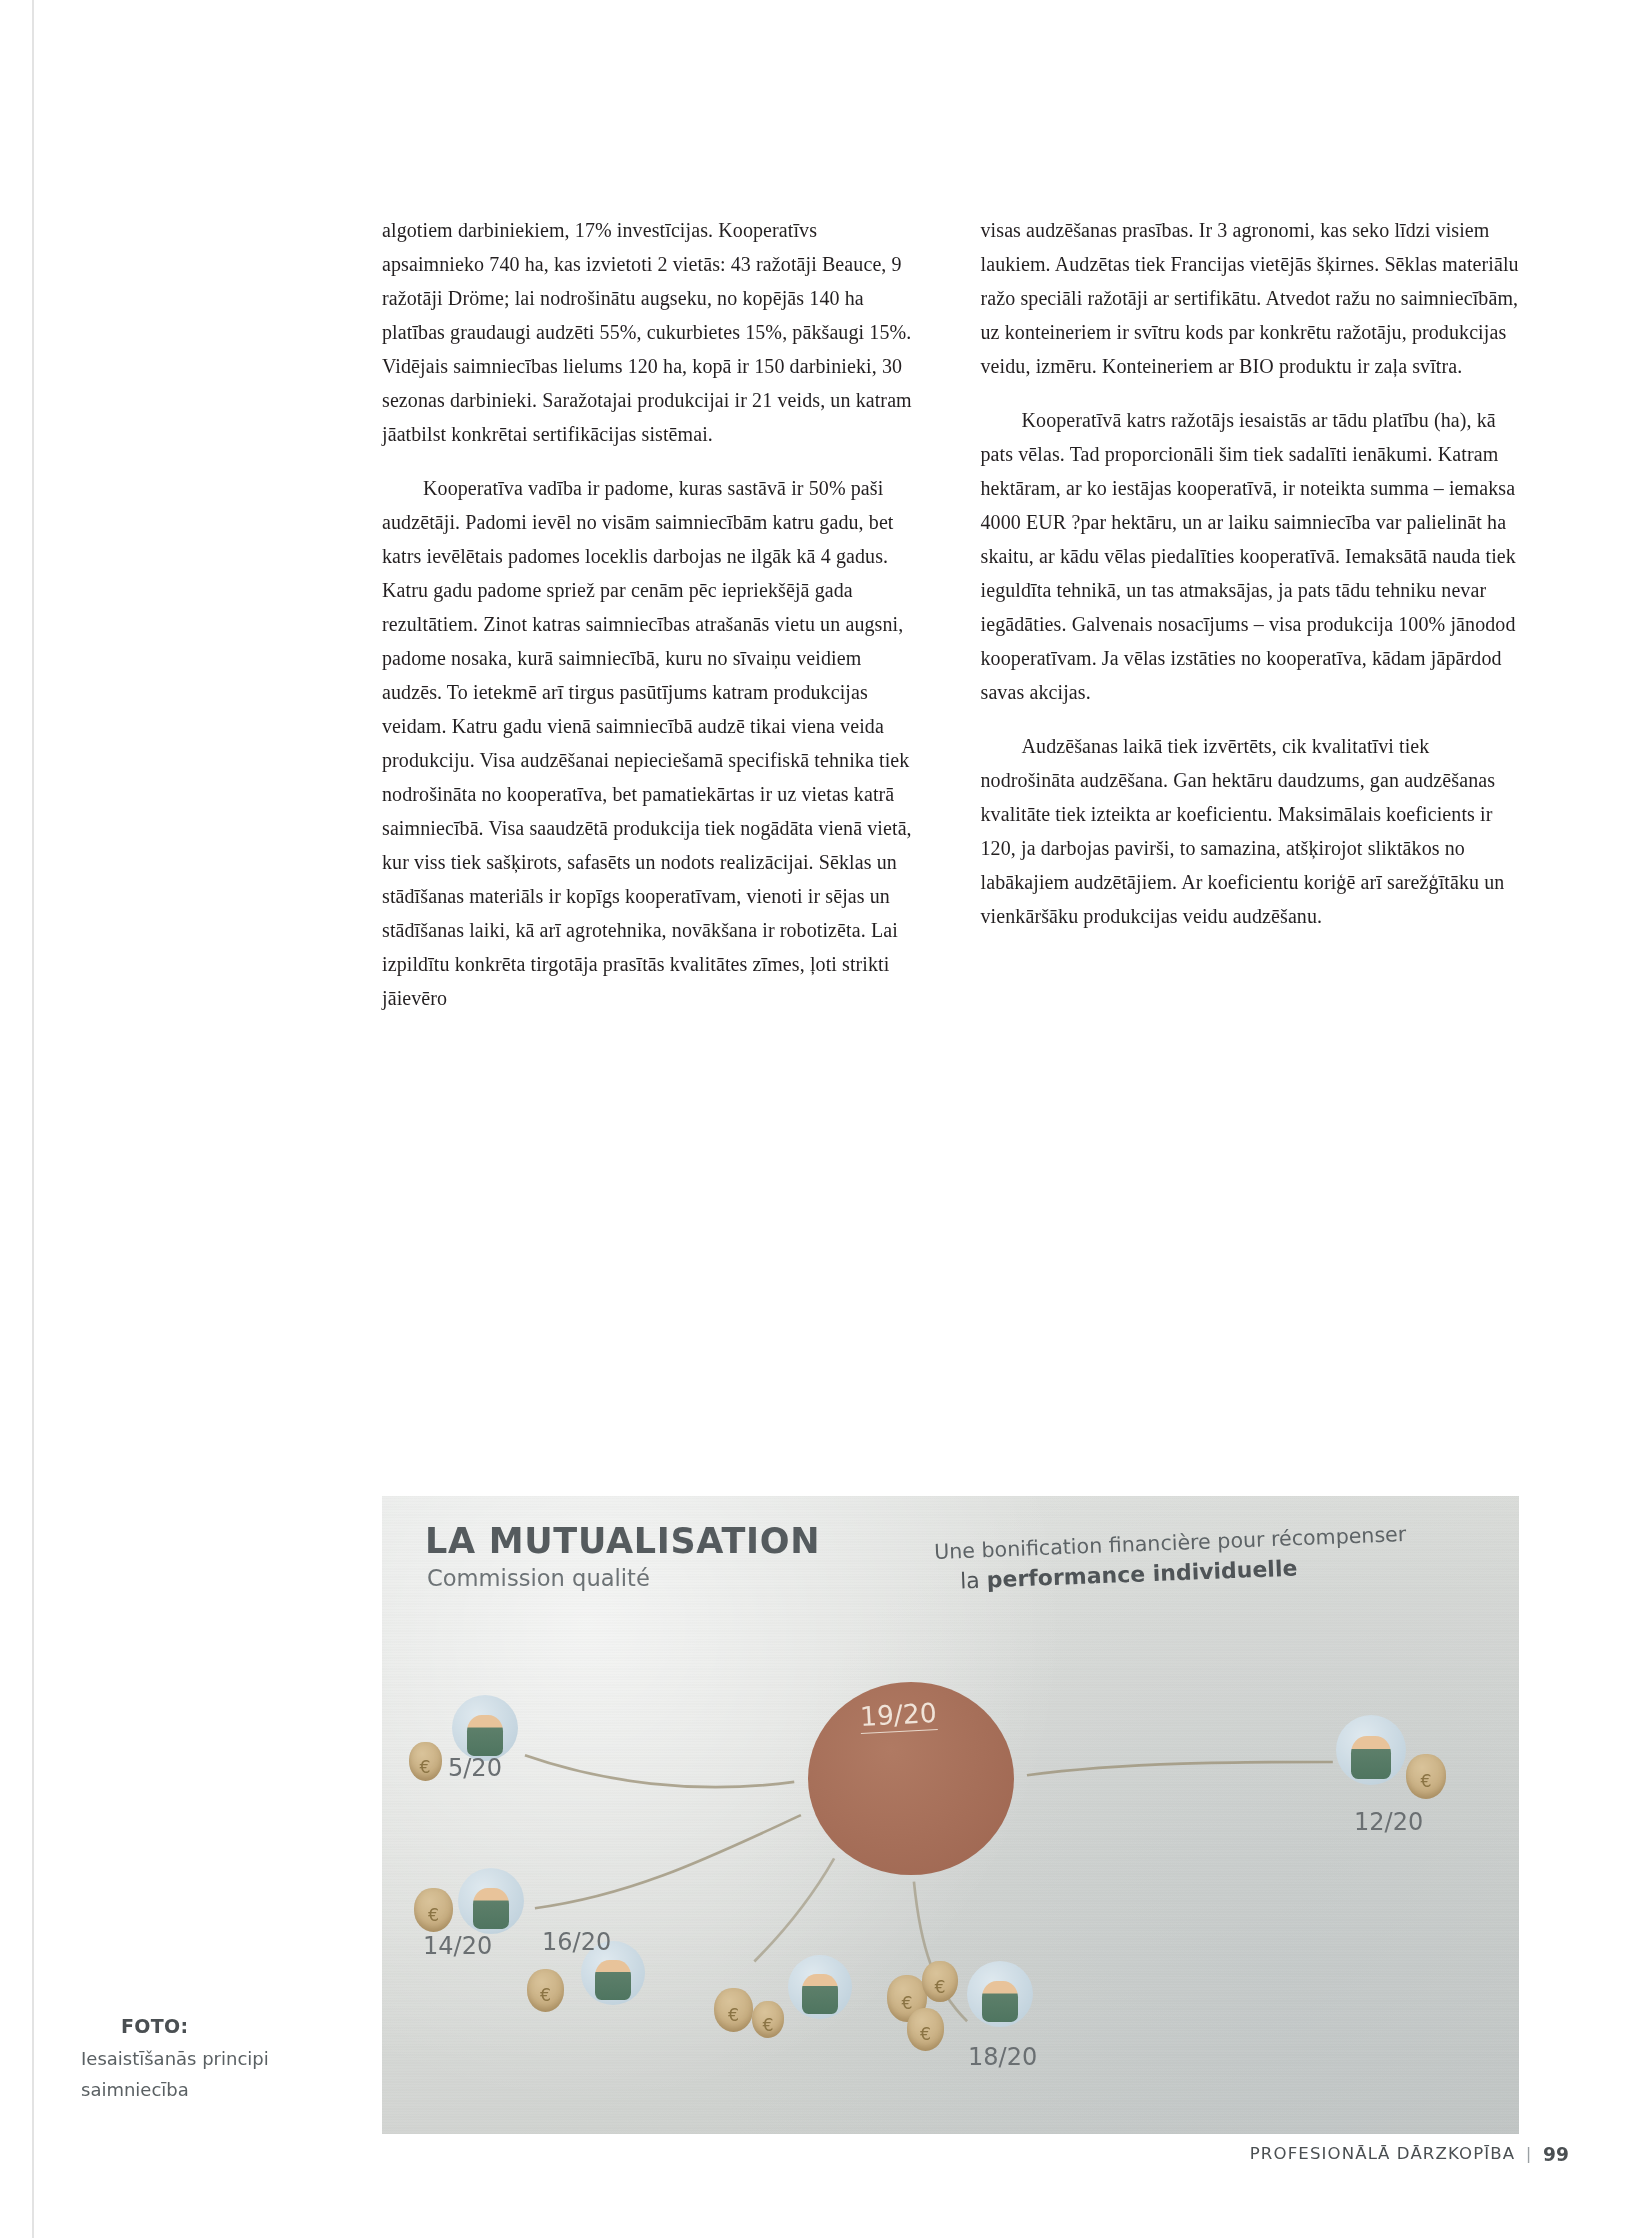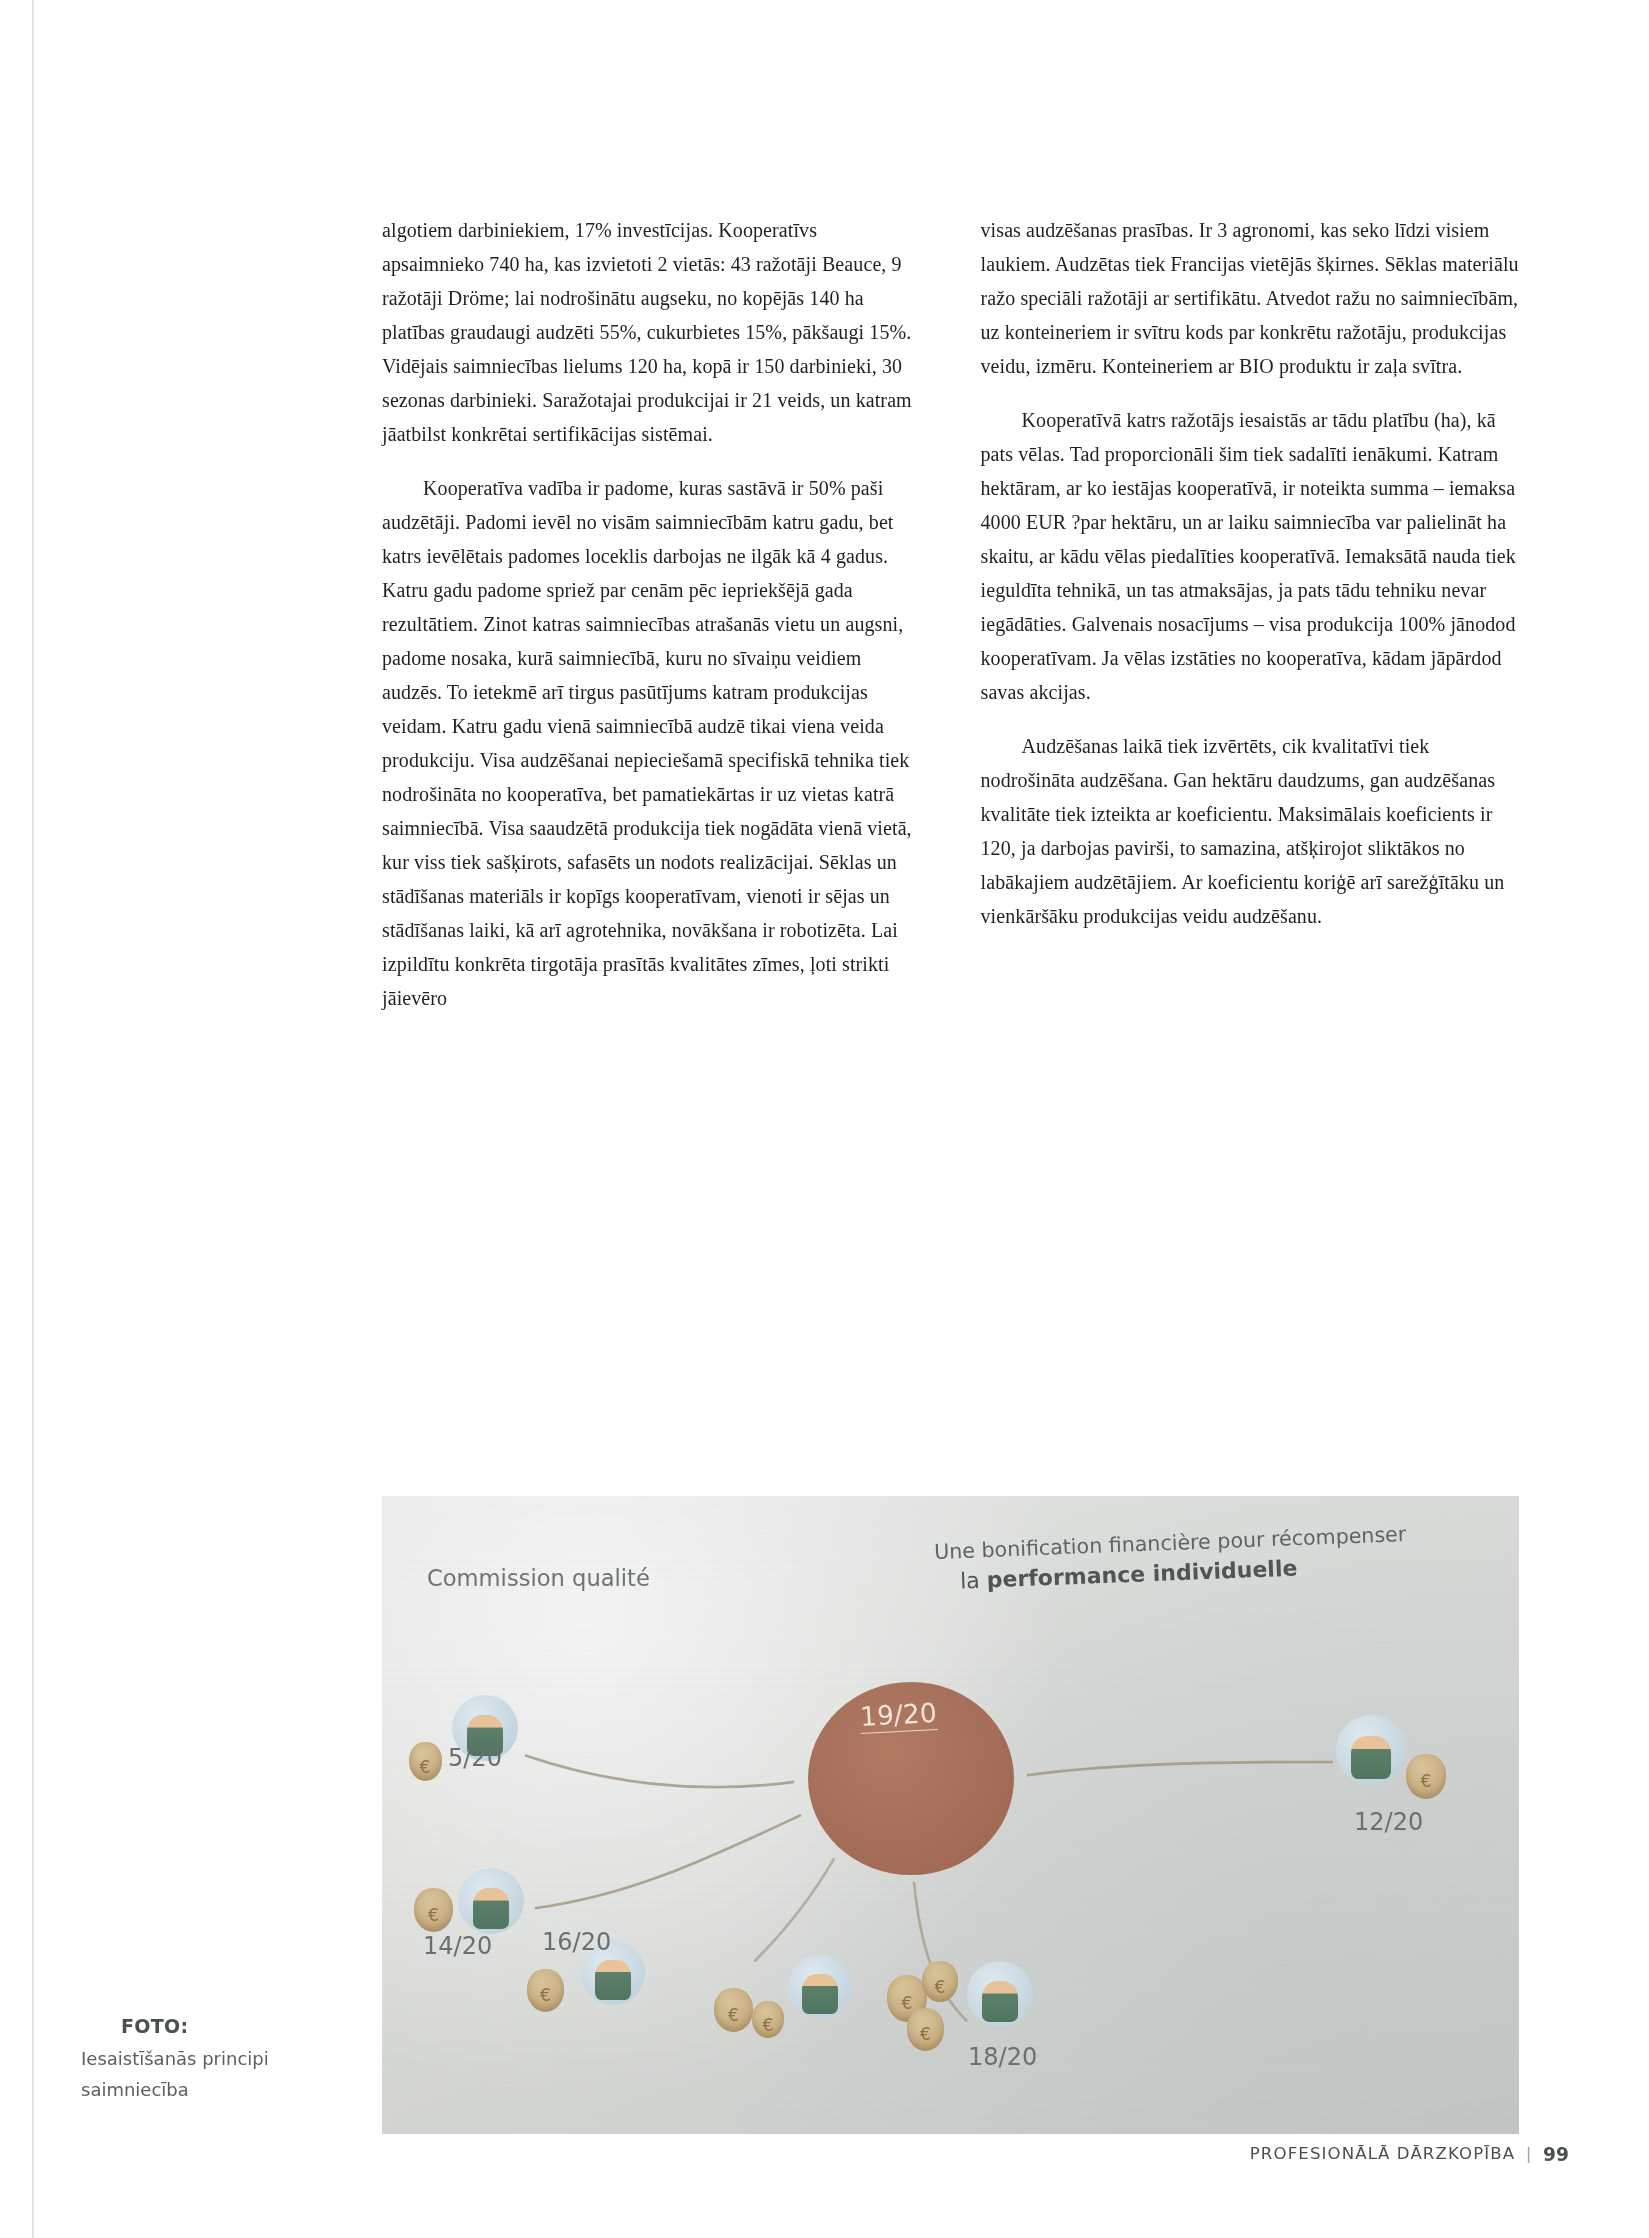--- a/index.html
+++ b/index.html
@@ -238,35 +238,36 @@
     <div class="grain"></div>
 
     <svg class="conn" viewBox="0 0 1710 960" preserveAspectRatio="none">
       <path d="M215 390 C 330 430, 470 450, 620 430" stroke="#9a8f74" stroke-width="4" fill="none" opacity="0.75"></path>
       <path d="M230 620 C 380 600, 500 540, 630 480" stroke="#9a8f74" stroke-width="4" fill="none" opacity="0.75"></path>
       <path d="M560 700 C 620 640, 660 580, 680 545" stroke="#9a8f74" stroke-width="4" fill="none" opacity="0.6"></path>
       <path d="M800 580 C 810 680, 830 740, 880 790" stroke="#9a8f74" stroke-width="4" fill="none" opacity="0.6"></path>
       <path d="M970 420 C 1120 400, 1290 400, 1430 400" stroke="#9a8f74" stroke-width="4" fill="none" opacity="0.75"></path>
     </svg>
 
+    <div class="ph-title">LA MUTUALISATION</div>
     <div class="ph-sub">Commission qualité</div>
     <div class="ph-right1">Une bonification financière pour récompenser</div>
     <div class="ph-right2">
       <span>la </span><b>performance individuelle</b>
     </div>
 
     <div class="circle-main">
       <div class="score">19/20</div>
     </div>
 
     <div class="farmer" style="left:70px; top:199px; width:66px; height:66px;"></div>
     <div class="moneybag" style="left:26.6px; top:246px; width:33px; height:39px;">
         <span>€</span>
       </div>
-    <div class="label" style="left:66px; top:248px;">5/20</div>
+    <div class="label" style="left:66px; top:258px;">5/20</div>
 
     <div class="farmer" style="left:76px; top:372px; width:66px; height:66px;"></div>
     <div class="moneybag" style="left:32px; top:392px; width:39px; height:44px;">
         <span>€</span>
       </div>
     <div class="label" style="left:41px; top:436px;">14/20</div>
 
     <div class="farmer" style="left:199px; top:445px; width:64px; height:64px;"></div>
     <div class="moneybag" style="left:145px; top:473px; width:37px; height:43px;">
         <span>€</span>

